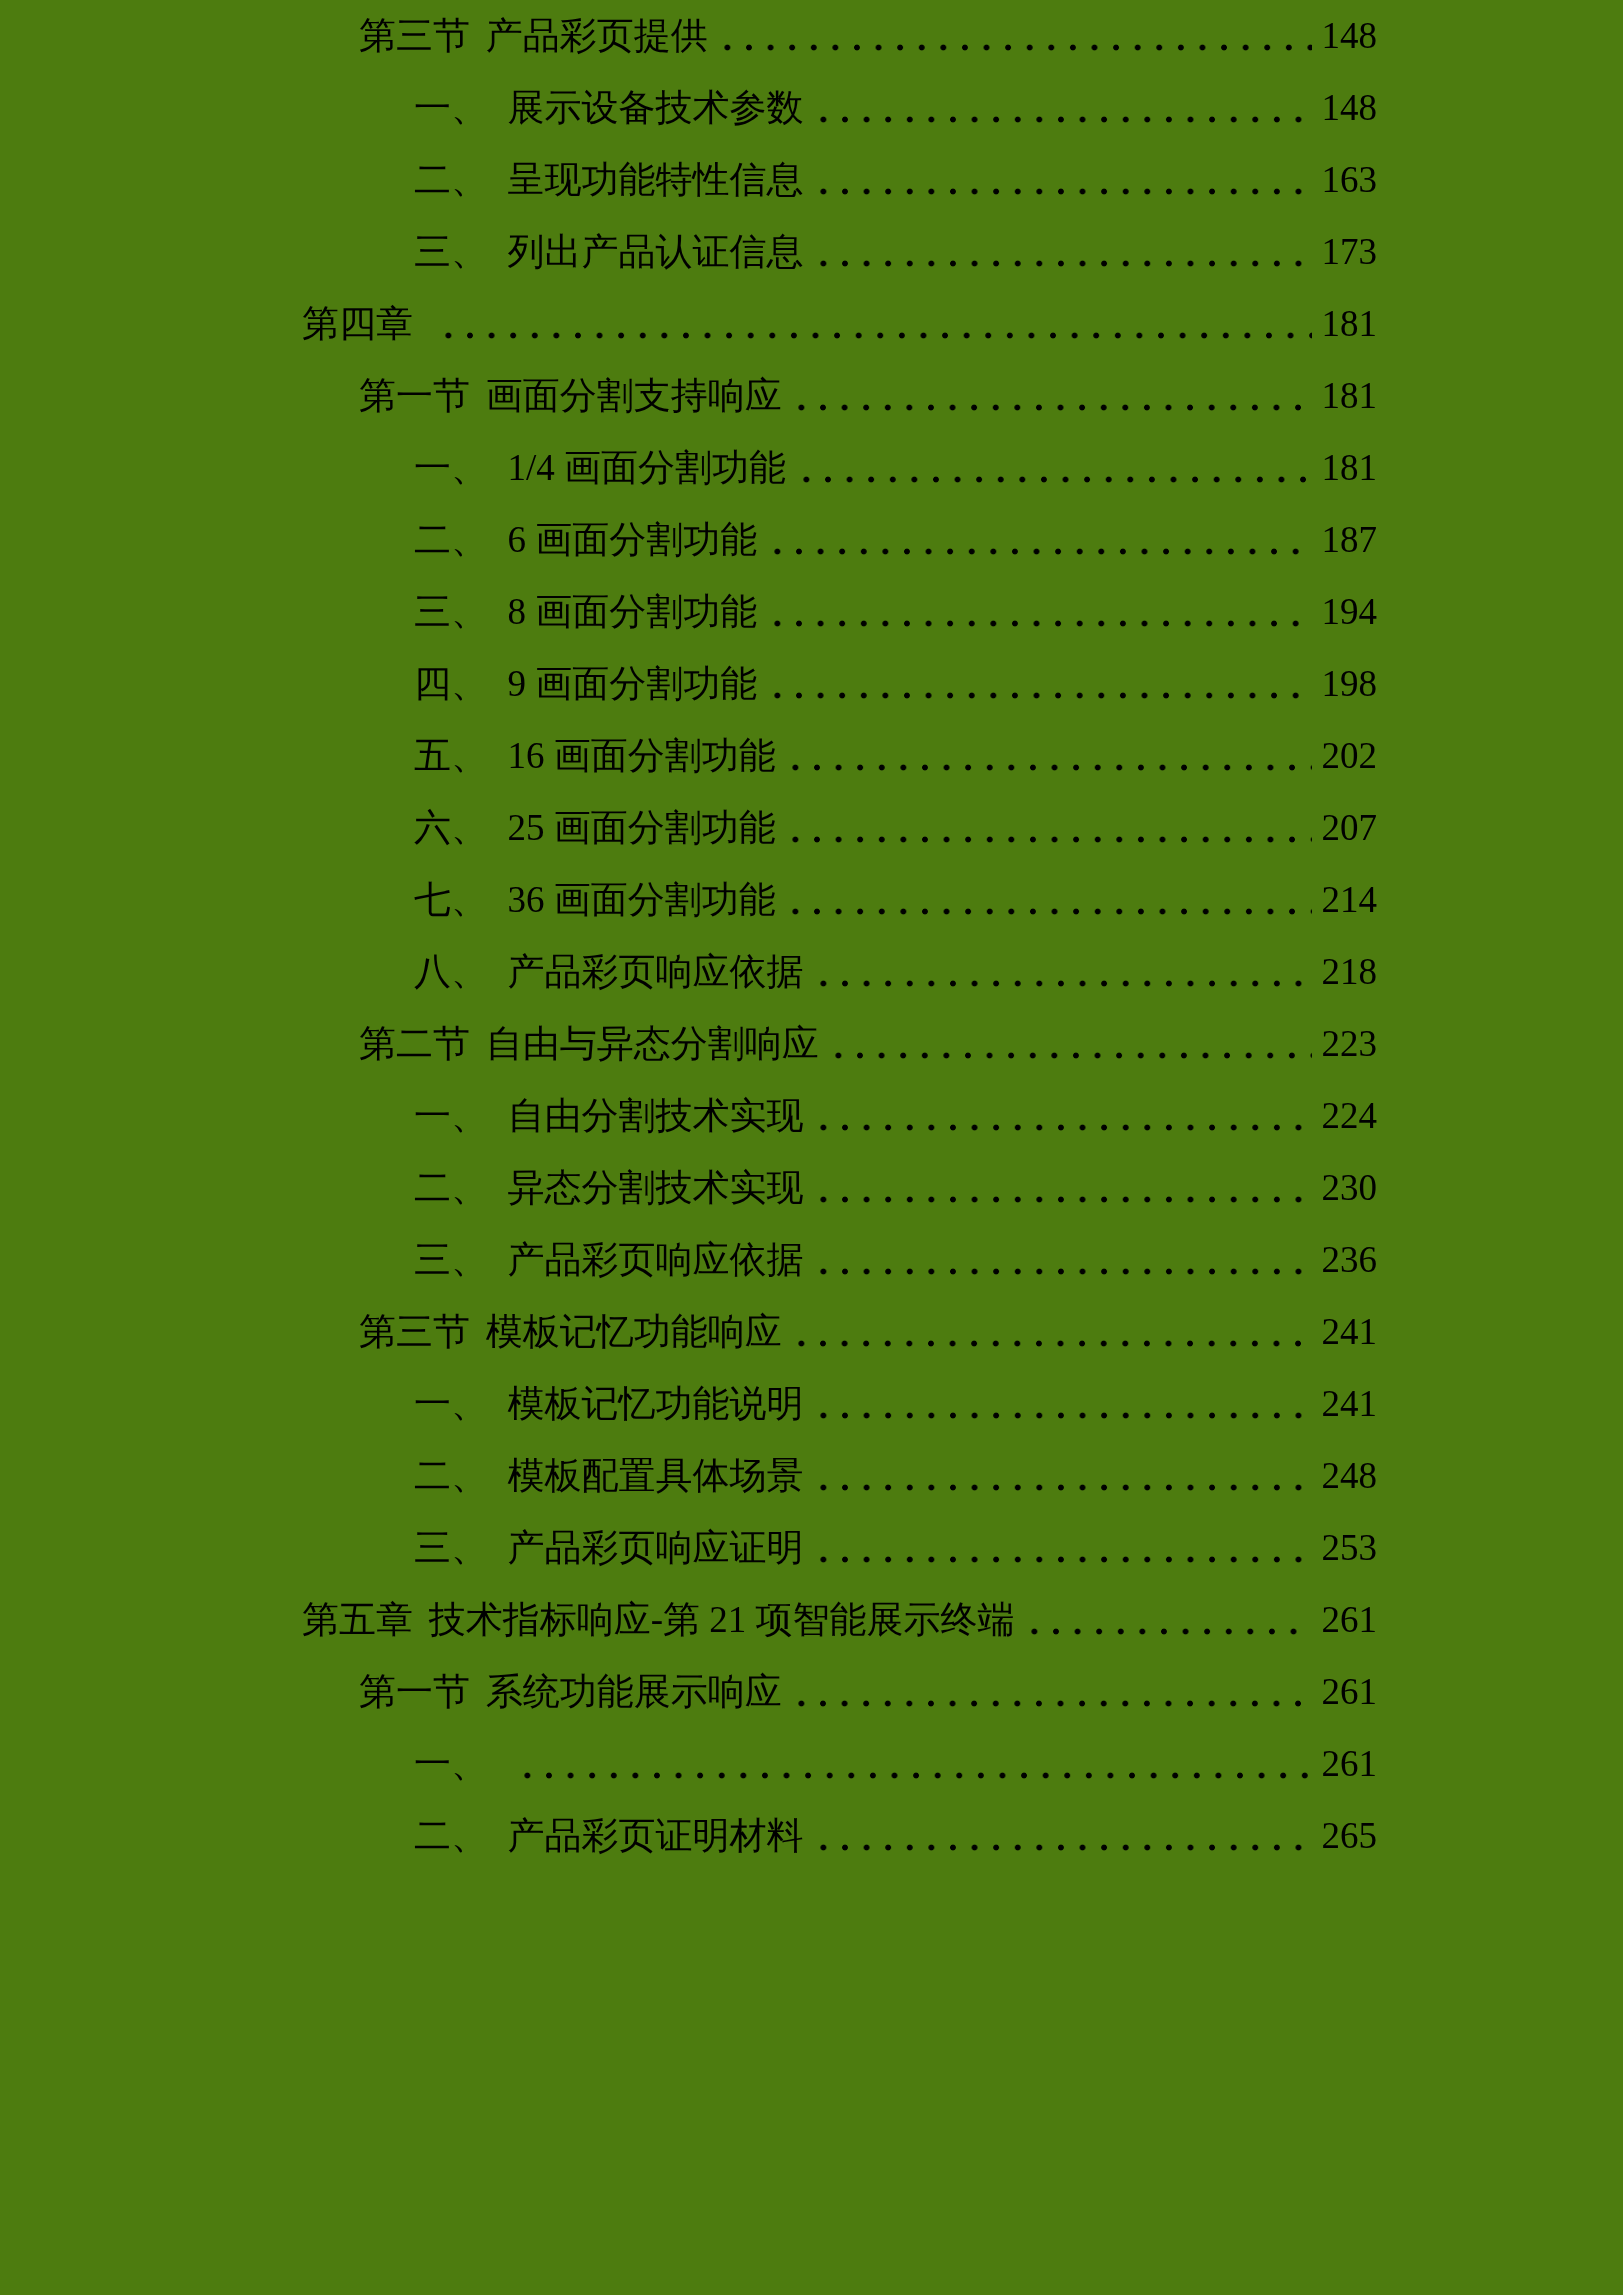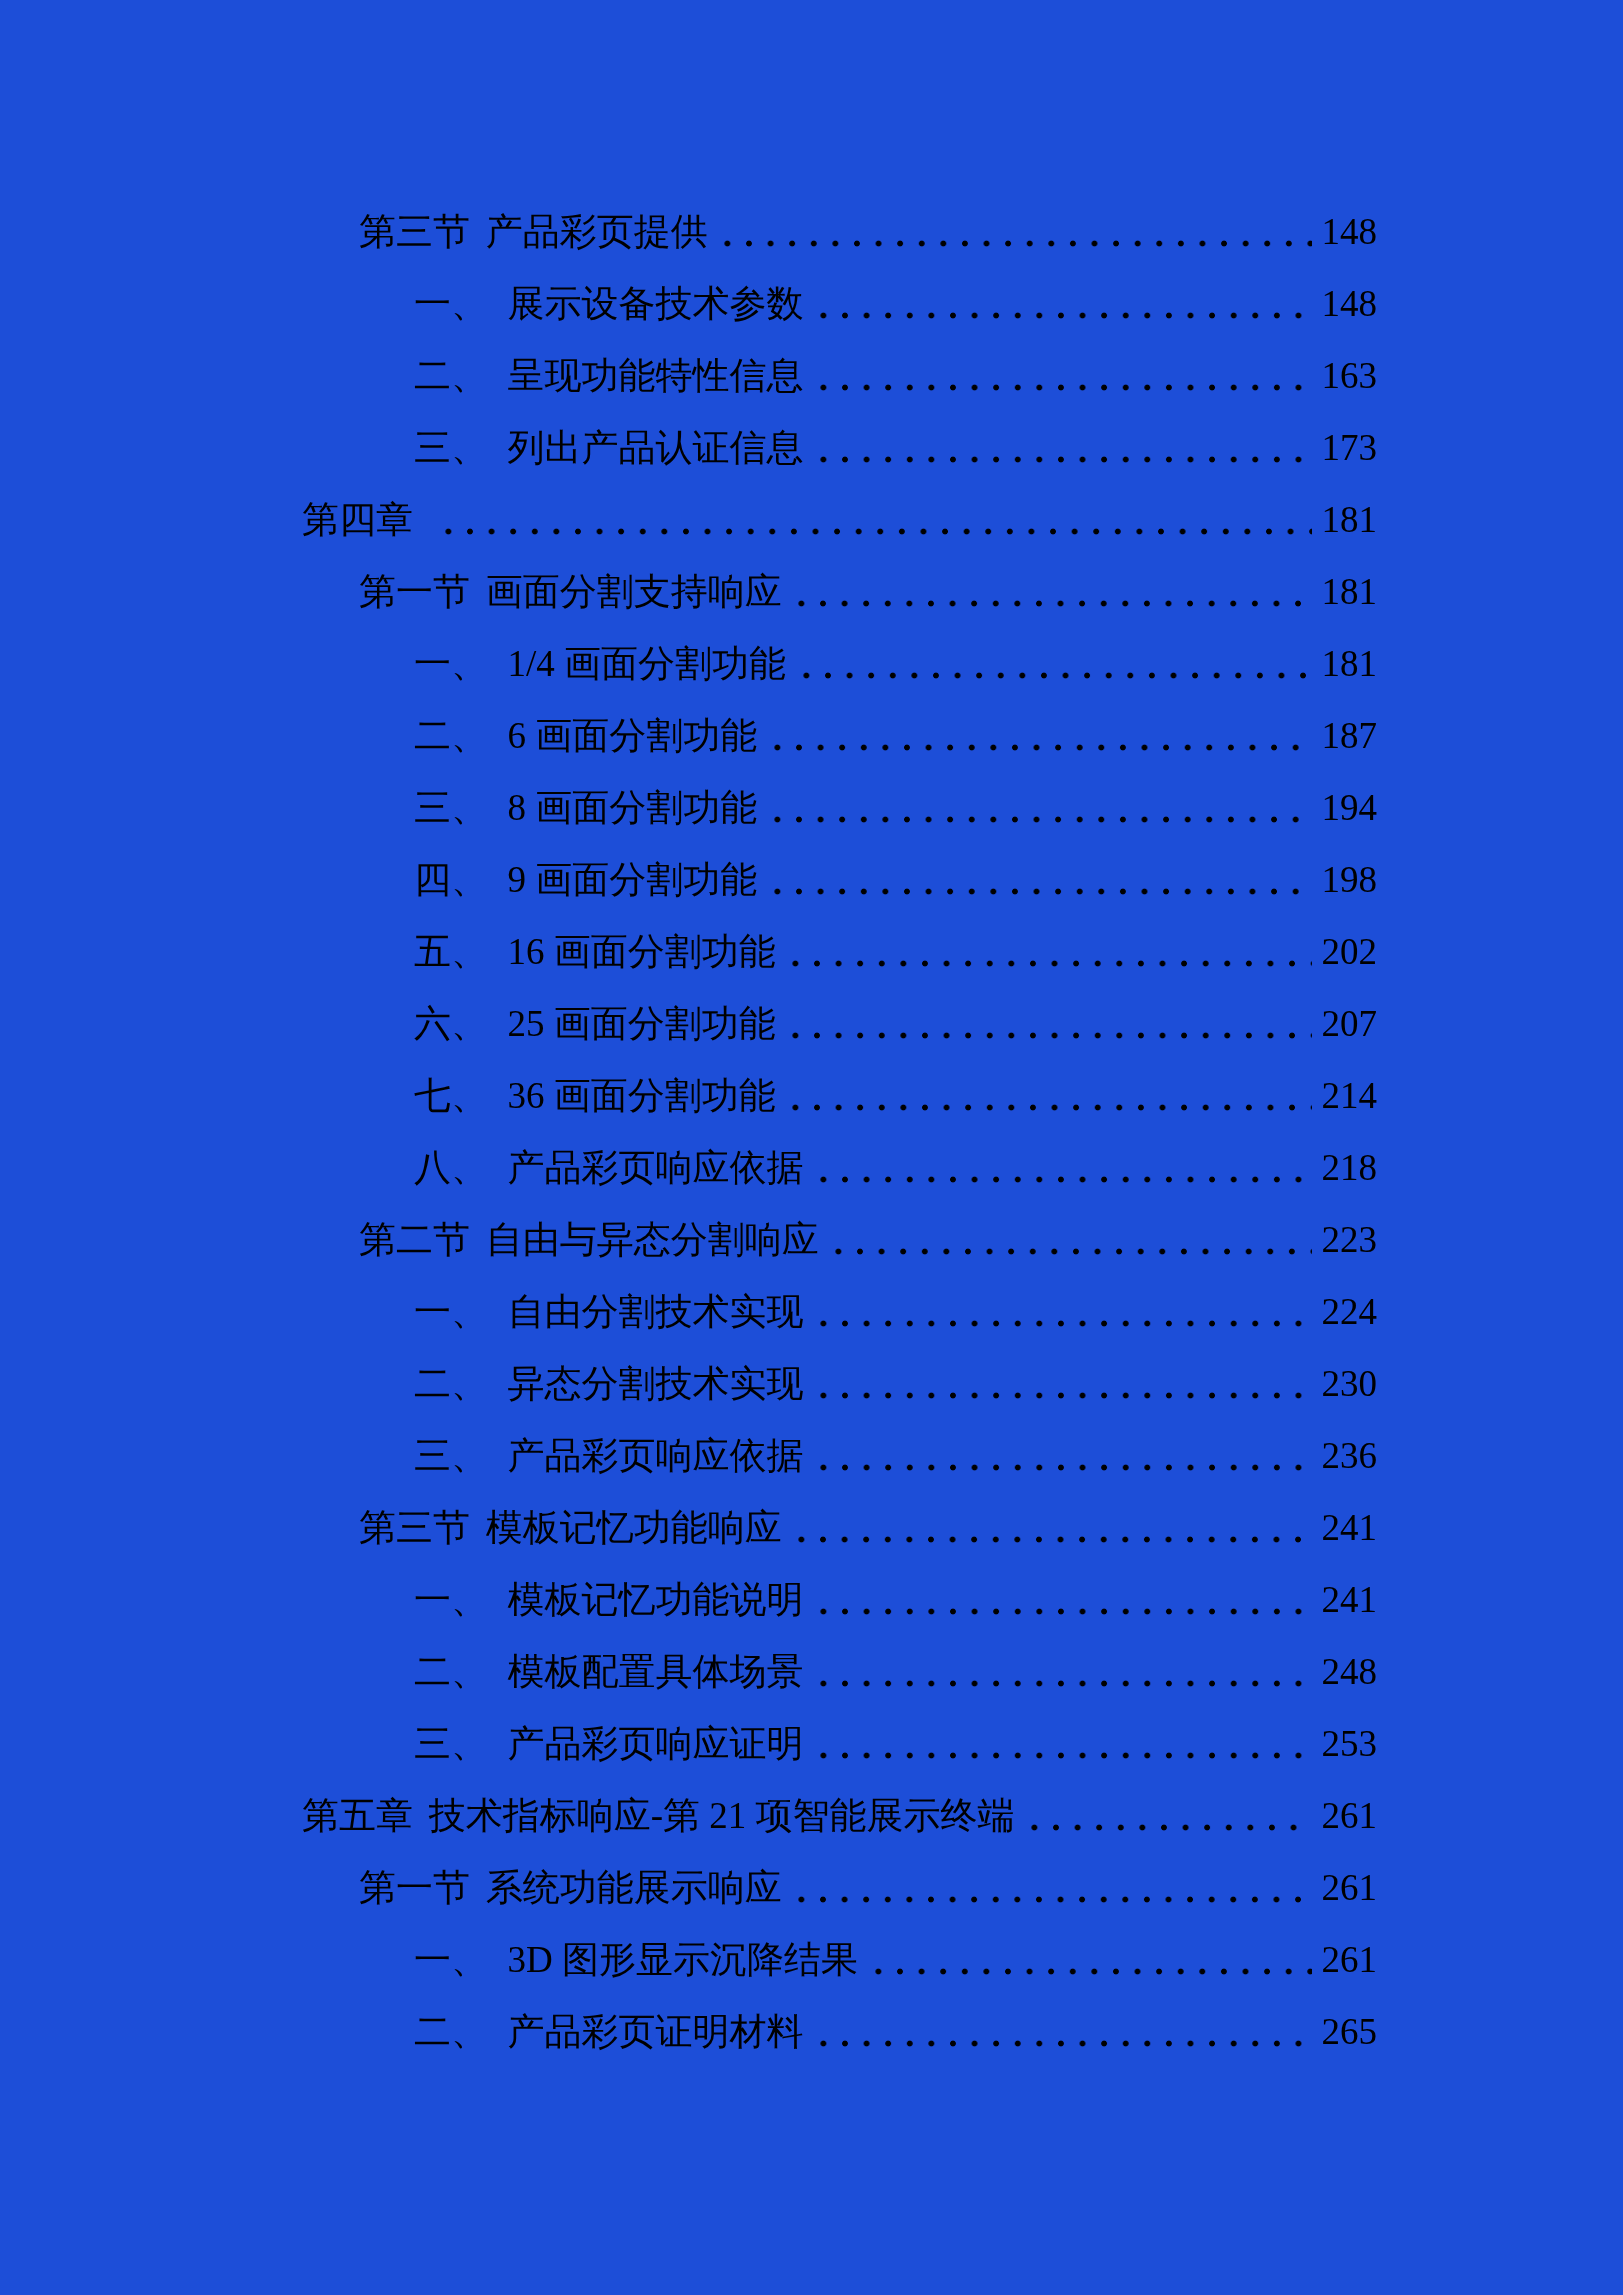--- a/index.html
+++ b/index.html
@@ -10,22 +10,21 @@
   }
   body {
     background: #ffffff;
     color: #000000;
     font-family: "Liberation Serif", serif;
   }
   .page {
     position: relative;
     width: 1623px;
     height: 2295px;
-    background: #1d4ed8;
-    padding-top: 196px;
+    background: #4d7c0f;
   }
   .toc {
     display: block;
     width: 100%;
   }
   .toc-row {
     display: flex;
     align-items: center;
     height: 72px;
     padding-right: 246px;
@@ -207,21 +206,20 @@
     <span class="entry-page">261</span>
   </div>
       <div class="toc-row section">
     <span class="entry-num">第一节</span>
     <span class="entry-title">系统功能展示响应</span>
     <span class="leader"></span>
     <span class="entry-page">261</span>
   </div>
       <div class="toc-row item">
     <span class="entry-num">一、</span>
-    <span class="entry-title">3D 图形显示沉降结果</span>
     <span class="leader"></span>
     <span class="entry-page">261</span>
   </div>
       <div class="toc-row item">
     <span class="entry-num">二、</span>
     <span class="entry-title">产品彩页证明材料</span>
     <span class="leader"></span>
     <span class="entry-page">265</span>
   </div>
     </nav>

